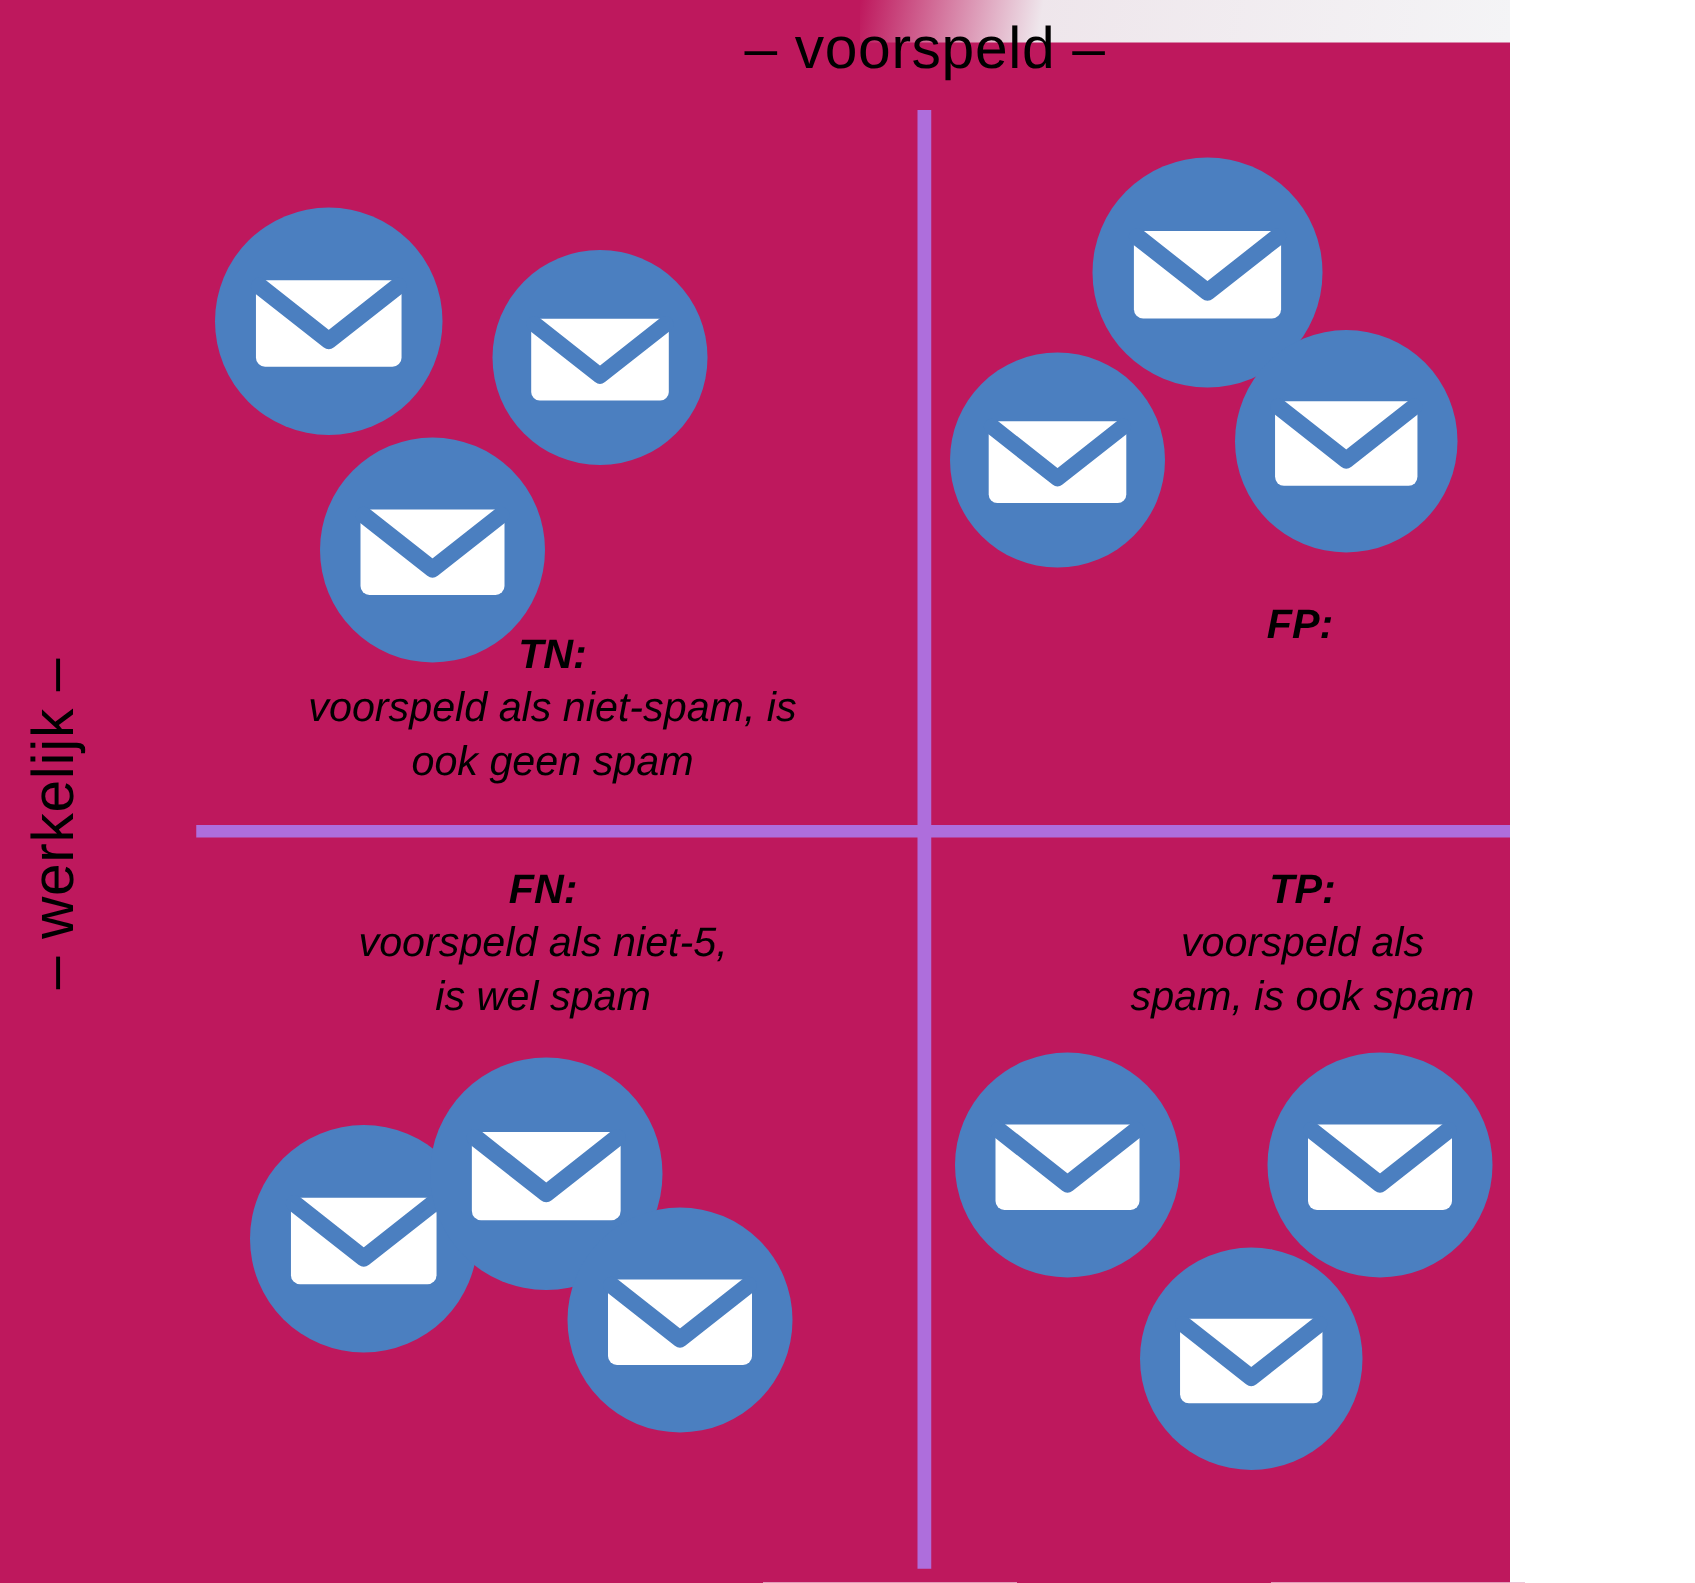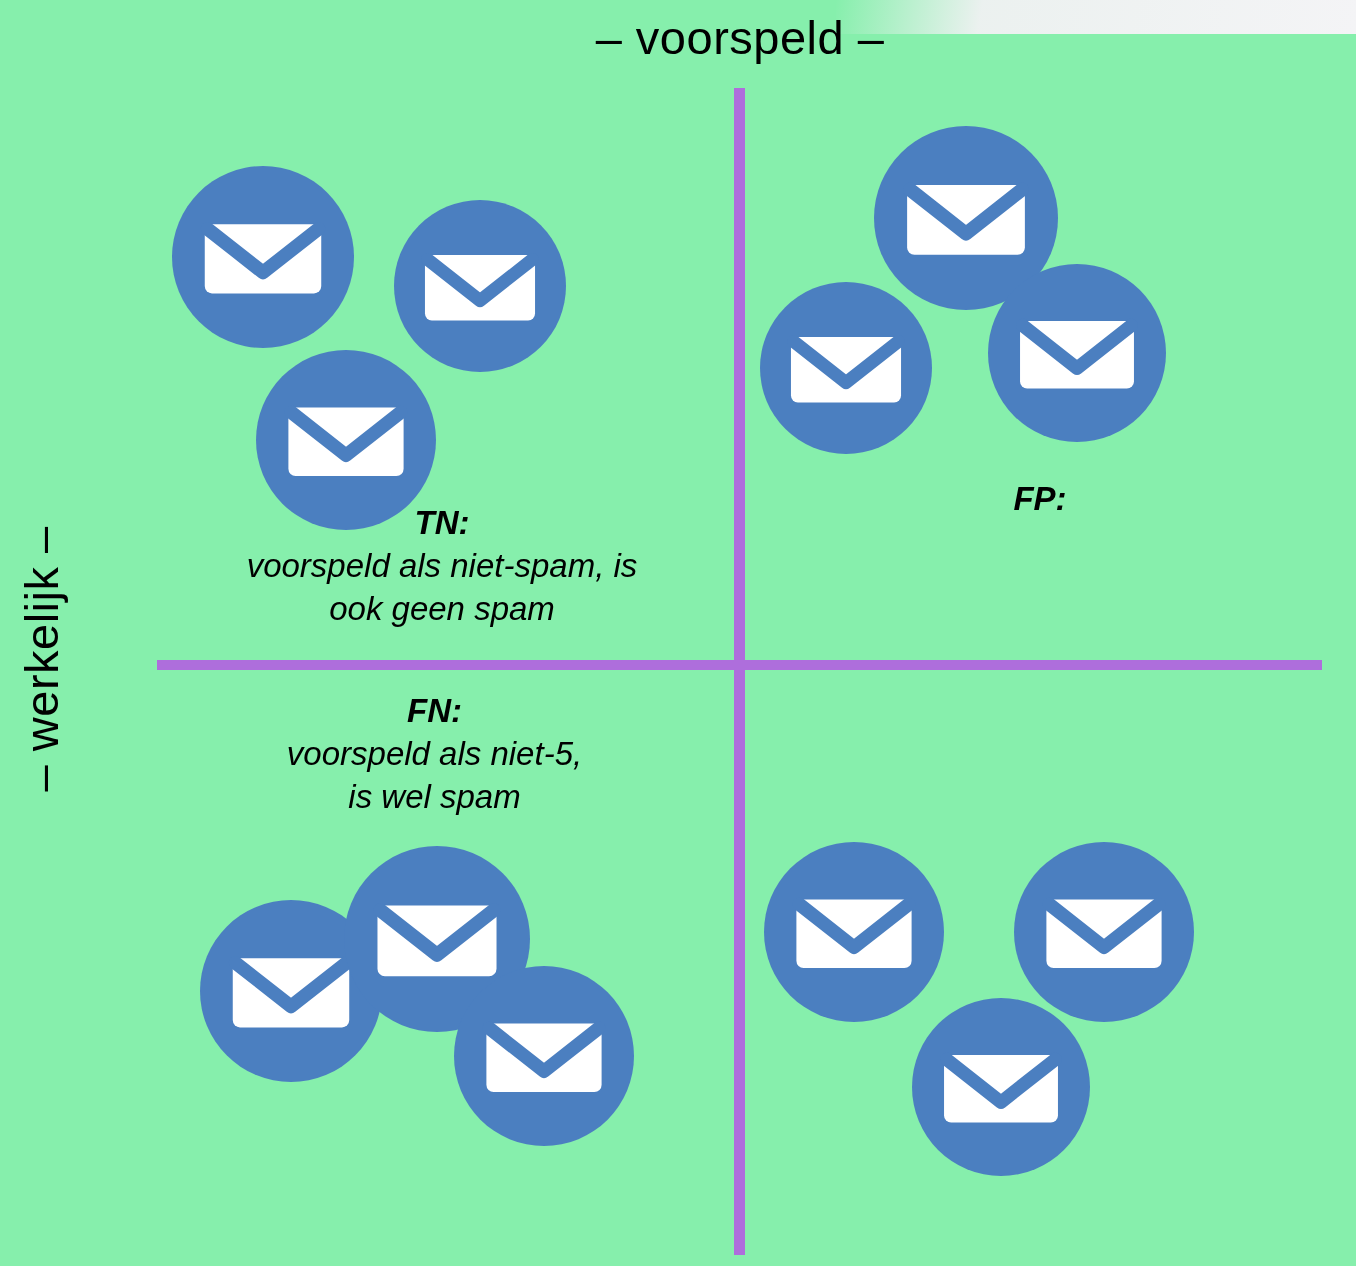--- a/index.html
+++ b/index.html
@@ -8,23 +8,23 @@
     padding: 0;
     background: #ffffff;
   }
   body {
     font-family: "Liberation Sans", sans-serif;
     color: #000000;
   }
 
   #canvas {
     position: relative;
-    width: 1356px;
+    width: 1208px;
     height: 1266px;
-    background: #86efac;
+    background: #be185d;
     overflow: hidden;
   }
 
   
   .corner-wash {
     position: absolute;
     top: 0;
     right: 0;
     width: 520px;
     height: 34px;
@@ -221,14 +221,19 @@
   <div class="caption caption-fp">
     <span class="code">FP:</span>
   </div>
 
   <div class="caption caption-fn">
     <span class="code">FN:</span>
     <span class="desc">voorspeld als niet-5,
 is wel spam</span>
   </div>
 
+  <div class="caption caption-tp">
+    <span class="code">TP:</span>
+    <span class="desc">voorspeld als
+spam, is ook spam</span>
+  </div>
 
 </div>
 
 </body></html>

